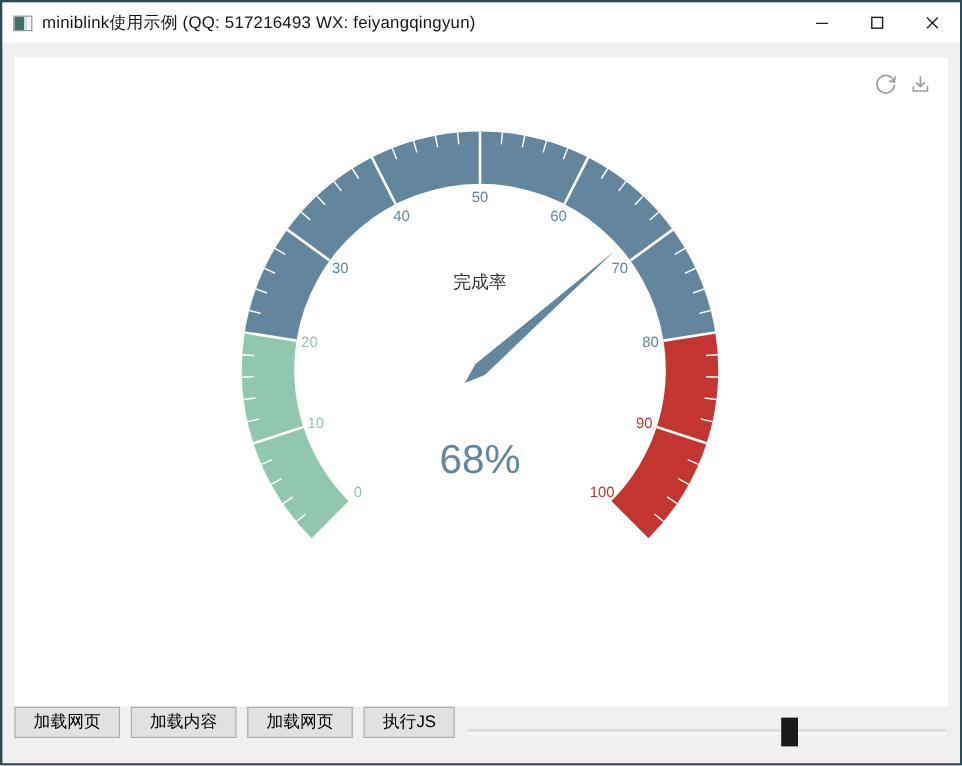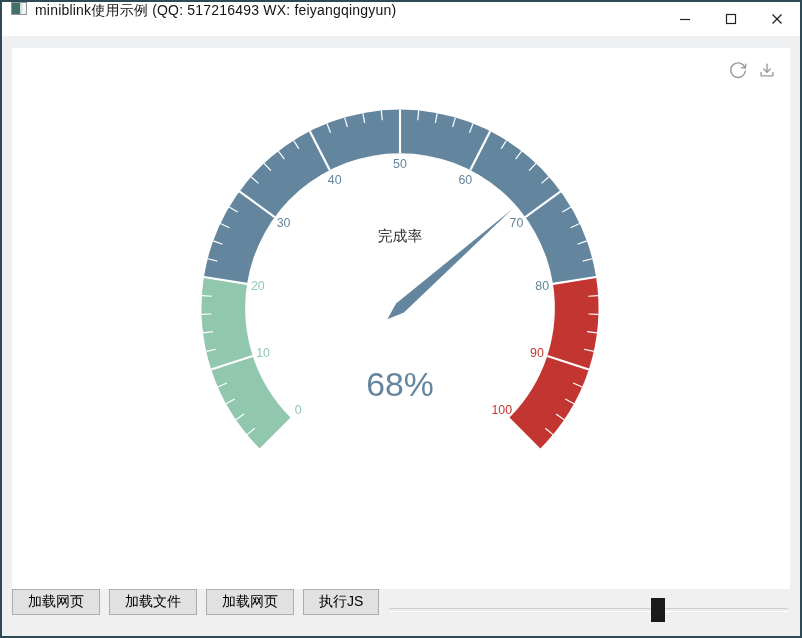--- a/index.html
+++ b/index.html
@@ -1,18 +1,18 @@
 <!DOCTYPE html>
 <html><head>
 <meta charset="utf-8">
 <style>
   * { margin:0; padding:0; box-sizing:border-box; }
   html,body { width:802px; height:638px; background:#fff; font-family:"Liberation Sans","DejaVu Sans",sans-serif; }
   .window { position:relative; width:802px; height:638px; border:2px solid #2e4a57; background:#f0f0f0; overflow:hidden; }
-  .titlebar { height:34px; background:#ffffff; display:flex; }
+  .titlebar { height:34px; background:#ffffff; display:flex; align-items:center; }
   .app-icon { width:16px; height:13px; margin:0 8px 0 9px; border:1px solid #8f9a98;
               background:linear-gradient(90deg,#44706a 0 55%, #cfe0da 55% 75%, #f2f6f4 75%); }
   .title-text { font-size:14px; color:#141414; letter-spacing:.2px; }
   .win-controls { margin-left:auto; display:flex; height:100%; }
   .win-btn { width:46px; height:100%; display:flex; align-items:center; justify-content:center; cursor:default; }
   .win-btn svg { stroke:#222; stroke-width:1.2; fill:none; }
   .content { position:absolute; left:2px; right:2px; top:36px; bottom:47px; background:#eef0f2; }
   .chart-panel { position:absolute; left:8px; right:8px; top:10px; bottom:0; background:#ffffff; }
   .toolbox { position:absolute; top:12px; right:12px; display:flex; gap:7px; z-index:2; }
   .tool-icon { width:22px; height:22px; display:flex; align-items:center; justify-content:center; cursor:pointer; }
@@ -139,21 +139,21 @@
           <text x="492.5304832720494" y="364.53048327204937" fill="#c23531" font-size="12.5" text-anchor="middle" dominant-baseline="central">100</text>
           <polygon points="502.5166604445689,162.8032202014522 393.9678711919419,266.5006664177828 377.2481118162822,273.2423017105021 386.0321288080581,257.4993335822172" fill="#63869e"></polygon>
           <text x="390" y="189" fill="#333333" font-size="15" text-anchor="middle" dominant-baseline="central">完成率</text>
           <text x="390" y="338" fill="#63869e" font-size="34" text-anchor="middle" dominant-baseline="central">68%</text>
         </svg>
     </div>
   </div>
 
   <div class="bottombar">
     <button class="cmd-btn">加载网页</button>
-    <button class="cmd-btn">加载文件</button>
+    <button class="cmd-btn">加载内容</button>
     <button class="cmd-btn">加载网页</button>
     <button class="cmd-btn">执行JS</button>
     <div class="slider">
       <div class="slider-track"></div>
       <div class="slider-handle" id="slider-handle" style="left: calc(68% - 9.52px); background: rgb(26, 26, 26);"></div>
     </div>
   </div>
 
 </div>
 

